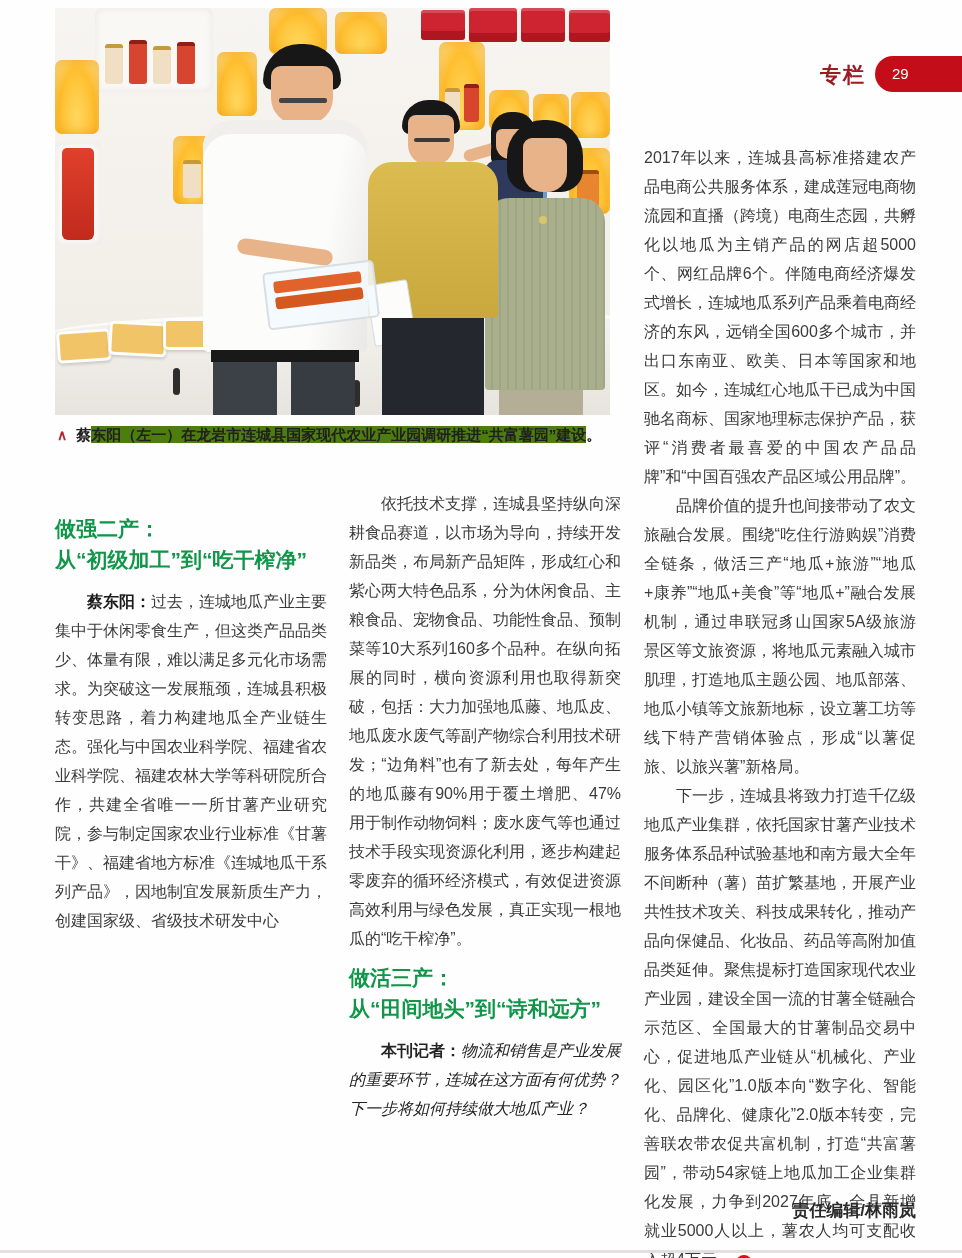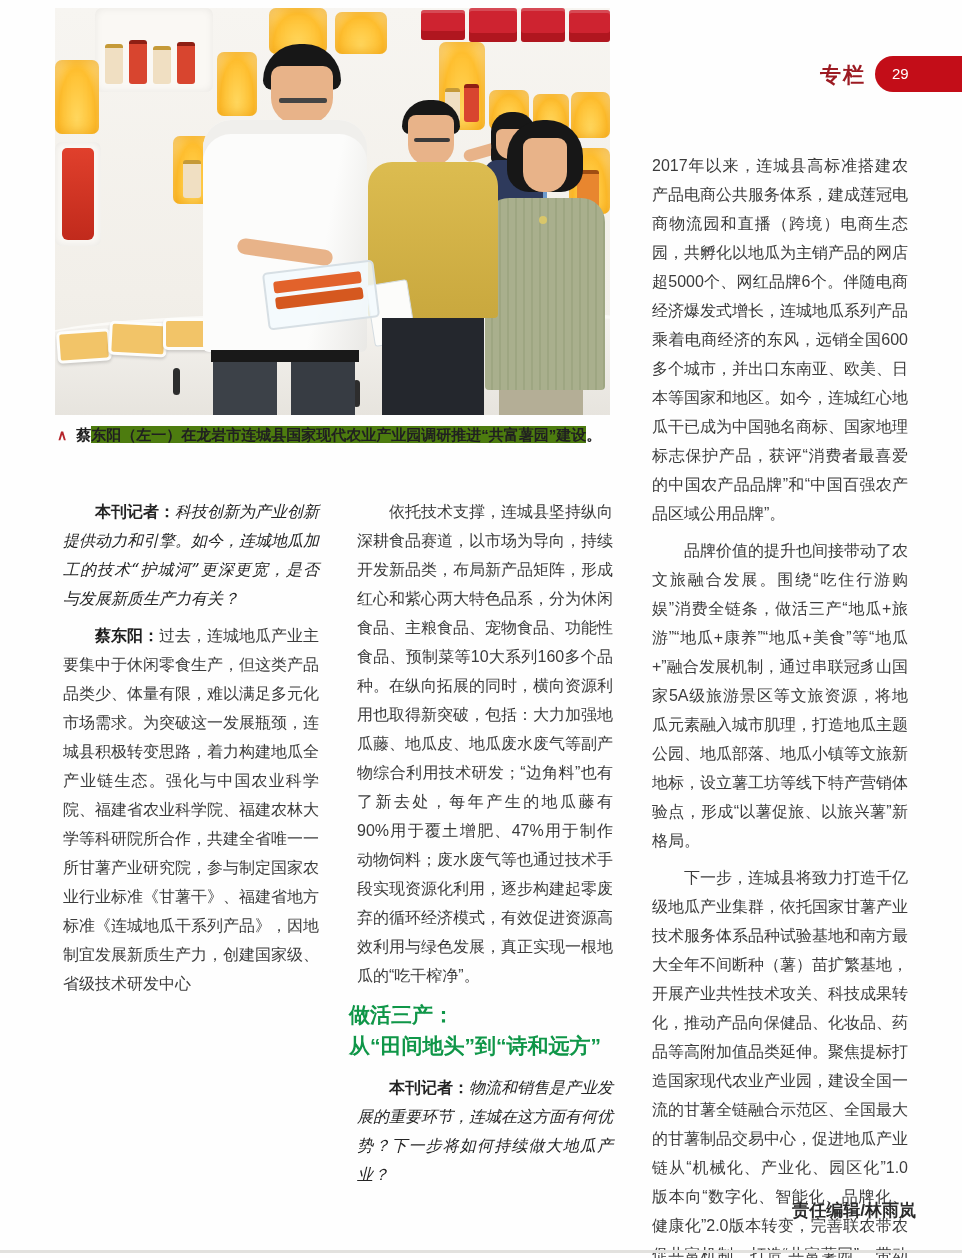--- a/index.html
+++ b/index.html
@@ -29,21 +29,21 @@
   .person{position:absolute;z-index:5;}
   .person div{position:absolute;}
   .skin{background:#e8b389;}
   .hair{background:#171717;}
   
   .caption{position:absolute;left:57px;top:424px;width:556px;font-size:15px;font-weight:bold;color:#202020;line-height:22px;}
   .caption .caret{color:#b5252c;font-size:14px;font-weight:bold;margin-right:9px;}
   .caption .hl{background:#4d7c0f;}
   
   .col{position:absolute;width:272px;font-size:16px;line-height:29px;text-align:justify;color:#3b3b3b;}
-  .col p{margin:8px;}
+  .col p{margin:0;}
   .col .ind{text-indent:2em;}
   .col h3{margin:24px 0 12px 0;font-size:21px;line-height:31px;font-weight:bold;color:#0f9648;text-align:left;}
   .col .q{font-family:"DejaVu Serif",serif;font-style:italic;color:#242424;text-indent:2em;}
   .col .q b{font-style:normal;font-family:"Liberation Sans",sans-serif;}
   .col .a{text-indent:2em;}
   .col .a b{color:#1c1c1c;}
   .col1{left:55px;top:489px;}
   .col2{left:349px;top:489px;}
   .col2 h3{margin-top:9px;}
   .col3{left:644px;top:143px;}
@@ -145,21 +145,21 @@
       <div style="left:18px;top:318px;width:64px;height:53px;background:#3c4148;"></div>
       <div style="left:96px;top:318px;width:64px;height:53px;background:#373c43;"></div>
     </div>
   </div>
 
   <div class="caption">
     <span class="caret">∧</span><span>蔡</span><span class="hl">东阳（左一）在龙岩市连城县国家现代农业产业园调研推进“共富薯园”建设</span><span>。</span>
   </div>
 
   <div class="col col1">
-    <p class="q"><b>本刊记者：</b><span>科技创新为产业创新提供动力和引擎。如今，连城地瓜加工的技术“护城河”更深更宽，是否与发展新质生产力有关？</span></p>
+    <h3><span>做强二产：</span><br><span>从“初级加工”到“吃干榨净”</span></h3>
     <p class="a"><b>蔡东阳：</b><span>过去，连城地瓜产业主要集中于休闲零食生产，但这类产品品类少、体量有限，难以满足多元化市场需求。为突破这一发展瓶颈，连城县积极转变思路，着力构建地瓜全产业链生态。强化与中国农业科学院、福建省农业科学院、福建农林大学等科研院所合作，共建全省唯一一所甘薯产业研究院，参与制定国家农业行业标准《甘薯干》、福建省地方标准《连城地瓜干系列产品》，因地制宜发展新质生产力，创建国家级、省级技术研发中心</span></p>
   </div>
 
   <div class="col col2">
     <p class="ind">依托技术支撑，连城县坚持纵向深耕食品赛道，以市场为导向，持续开发新品类，布局新产品矩阵，形成红心和紫心两大特色品系，分为休闲食品、主粮食品、宠物食品、功能性食品、预制菜等10大系列160多个品种。在纵向拓展的同时，横向资源利用也取得新突破，包括：大力加强地瓜藤、地瓜皮、地瓜废水废气等副产物综合利用技术研发；“边角料”也有了新去处，每年产生的地瓜藤有90%用于覆土增肥、47%用于制作动物饲料；废水废气等也通过技术手段实现资源化利用，逐步构建起零废弃的循环经济模式，有效促进资源高效利用与绿色发展，真正实现一根地瓜的“吃干榨净”。</p>
     <h3><span>做活三产：</span><br><span>从“田间地头”到“诗和远方”</span></h3>
     <p class="q"><b>本刊记者：</b><span>物流和销售是产业发展的重要环节，连城在这方面有何优势？下一步将如何持续做大地瓜产业？</span></p>
 
   </div>
 

